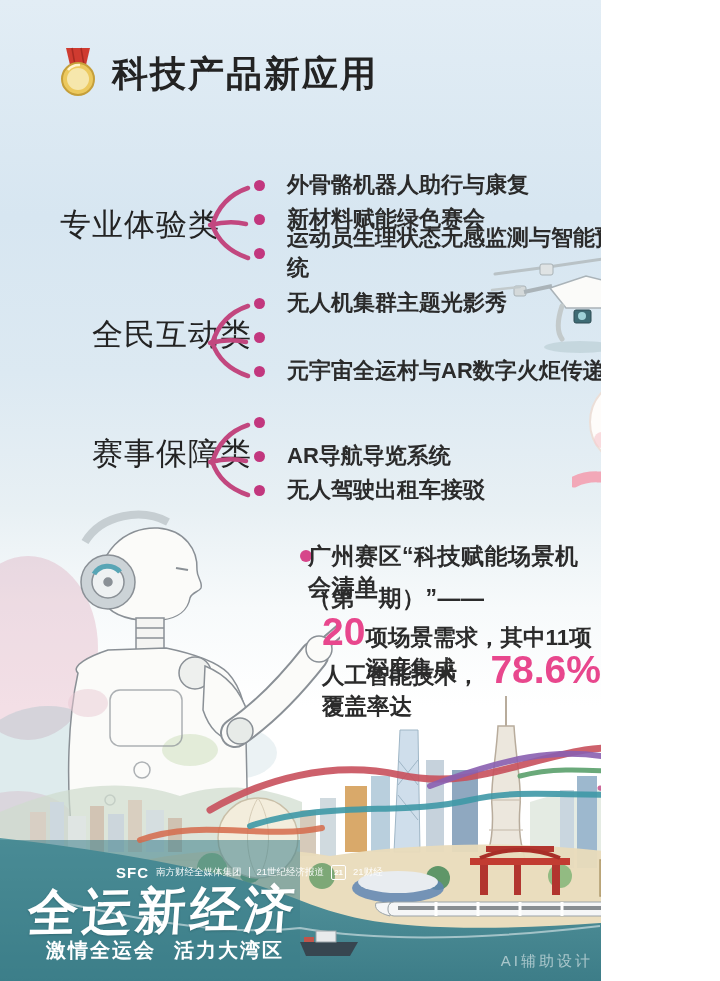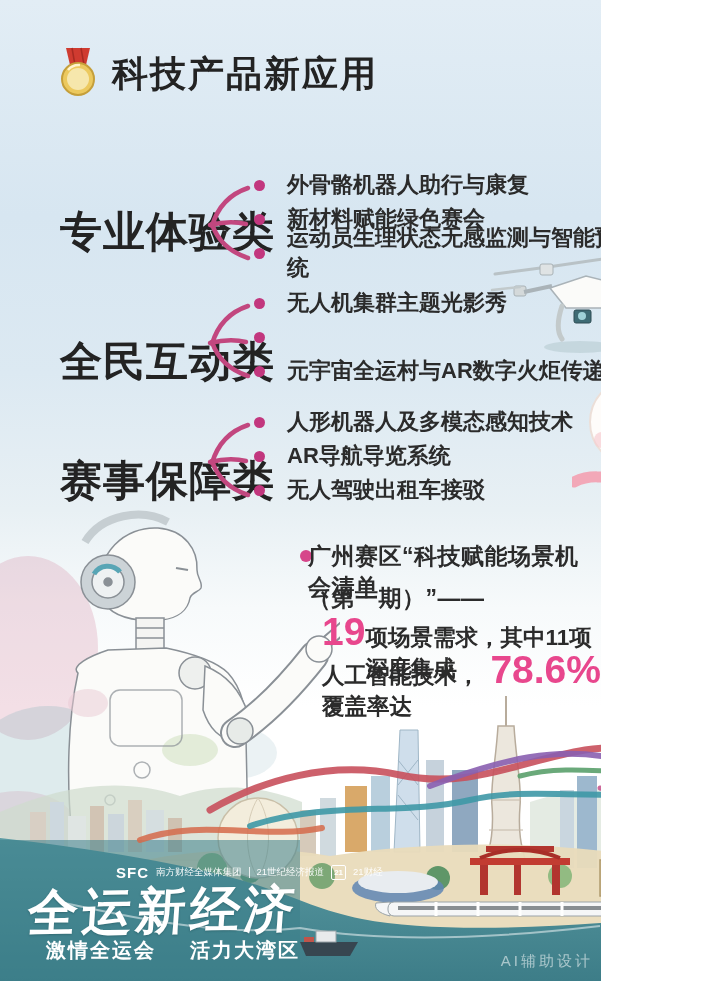--- a/index.html
+++ b/index.html
@@ -9,22 +9,22 @@
   
   .header{position:absolute;left:58px;top:46px;display:flex;align-items:center;gap:14px;z-index:30;}
   .title{font-size:36px;font-weight:bold;color:#232323;letter-spacing:2px;}
   
   .banner{position:absolute;left:65px;top:119px;width:590px;height:37px;background:#ffffff;
     border:2px solid #2e2e2e;border-radius:21px;box-shadow:0 4px 0 #2f2f2f;
     display:flex;align-items:center;justify-content:center;z-index:30;}
   .banner-text{font-size:23px;font-weight:bold;color:#1e1e1e;letter-spacing:1px;}
   
   .cat{position:absolute;left:60px;width:620px;z-index:30;}
-  .cat-label{position:absolute;left:0;font-size:42px;font-weight:bold;color:#232323;letter-spacing:1px;}
-  .cat1 .cat-label{top:36px;} .cat2 .cat-label,.cat3 .cat-label{top:48px;}
+  .cat-label{position:absolute;left:0;font-size:31px;font-weight:normal;color:#232323;letter-spacing:1px;}
+  .cat1 .cat-label{top:36px;} .cat2 .cat-label,.cat3 .cat-label{top:28px;margin-left:32px;}
   .branch{position:absolute;left:142px;top:2px;}
   .cat-items{position:absolute;left:194px;top:0;}
   .item{display:flex;align-items:center;height:34px;gap:22px;}
   .item-text{font-size:22px;font-weight:600;color:#2b2b2b;}
   .dot{width:11px;height:11px;border-radius:50%;background:#c2377e;flex:none;}
   
   .hl{position:absolute;z-index:30;}
   .hl-dot{left:300px;top:550px;width:12px;height:12px;border-radius:50%;background:#d6468a;position:absolute;z-index:30;}
   .hl-line{left:308px;font-size:23px;font-weight:bold;color:#2b2b2b;letter-spacing:.5px;}
   .hl-line1{top:541px;} .hl-line2{top:583px;}
@@ -36,21 +36,21 @@
   .brand-row{position:absolute;left:84px;top:864px;display:flex;align-items:center;gap:7px;color:#fff;z-index:40;}
   .brand-sfc{font-size:15px;font-weight:bold;letter-spacing:1px;margin-left:32px;}
   .brand-small{font-size:9.5px;opacity:.95;}
   .brand-div{width:1px;height:11px;background:rgba(255,255,255,.8);}
   .brand-badge{width:13px;height:13px;border:1px solid #fff;border-radius:2px;font-size:8px;font-weight:bold;
     display:flex;align-items:center;justify-content:center;}
   .slogan-main{position:absolute;left:28px;top:878px;font-family:"Liberation Serif","DejaVu Serif",serif;
     font-size:50px;font-weight:bold;color:#ffffff;letter-spacing:4px;transform:skewX(-5deg) rotate(-1deg);z-index:40;
     text-shadow:0 1px 2px rgba(20,60,65,.35);}
   .slogan-sub{position:absolute;left:46px;top:937px;font-family:"Liberation Serif","DejaVu Serif",serif;
-    font-size:20px;font-weight:bold;color:#ffffff;letter-spacing:2px;z-index:40;display:flex;gap:34px;}
+    font-size:20px;font-weight:bold;color:#ffffff;letter-spacing:2px;z-index:40;display:flex;gap:18px;}
   .watermark{position:absolute;right:8px;top:952px;font-size:15px;color:rgba(255,255,255,.55);letter-spacing:3px;z-index:40;}
   
   .robot-wrap{position:absolute;left:-10px;top:498px;z-index:10;}
   .skyline-wrap{position:absolute;left:0;top:690px;z-index:20;}
   .drone-wrap{position:absolute;left:490px;top:246px;z-index:15;}
   .mascot-wrap{position:absolute;left:572px;top:360px;z-index:15;}
 </style>
 </head>
 <body>
 
@@ -297,38 +297,37 @@
     <svg class="branch" width="50" height="104" viewBox="0 0 50 104">
       <g fill="none" stroke="#c2477f" stroke-width="4.5" stroke-linecap="round">
         <path d="M46,18 C28,24 16,36 10,56"></path>
         <path d="M46,88 C28,82 16,72 10,54"></path>
         <path d="M44,54 C32,51 20,52 8,55"></path>
       </g>
     </svg>
     <div class="cat-items">
       <div class="item">
           <span class="dot"></span>
-          <span class="item-text">人形机器人及多模态感知技术</span>
         </div>
       <div class="item">
           <span class="dot"></span>
           <span class="item-text">AR导航导览系统</span>
         </div>
       <div class="item">
           <span class="dot"></span>
           <span class="item-text">无人驾驶出租车接驳</span>
         </div>
     </div>
   </div>
 
   <div class="hl-dot"></div>
   <div class="hl hl-line hl-line1">广州赛区“科技赋能场景机会清单</div>
   <div class="hl hl-line hl-line2">（第一期）”——</div>
   <div class="hl stat-row stat-row1">
-    <span class="stat-num">19</span>
+    <span class="stat-num">20</span>
       <span class="stat-txt">项场景需求，其中11项深度集成</span>
   </div>
   <div class="hl stat-row stat-row2">
     <span class="stat-txt">人工智能技术，覆盖率达</span>
       <span class="stat-num">78.6%</span>
   </div>
 
   <div class="brand-row">
     <span class="brand-sfc">SFC</span>
     <span class="brand-small">南方财经全媒体集团</span>

